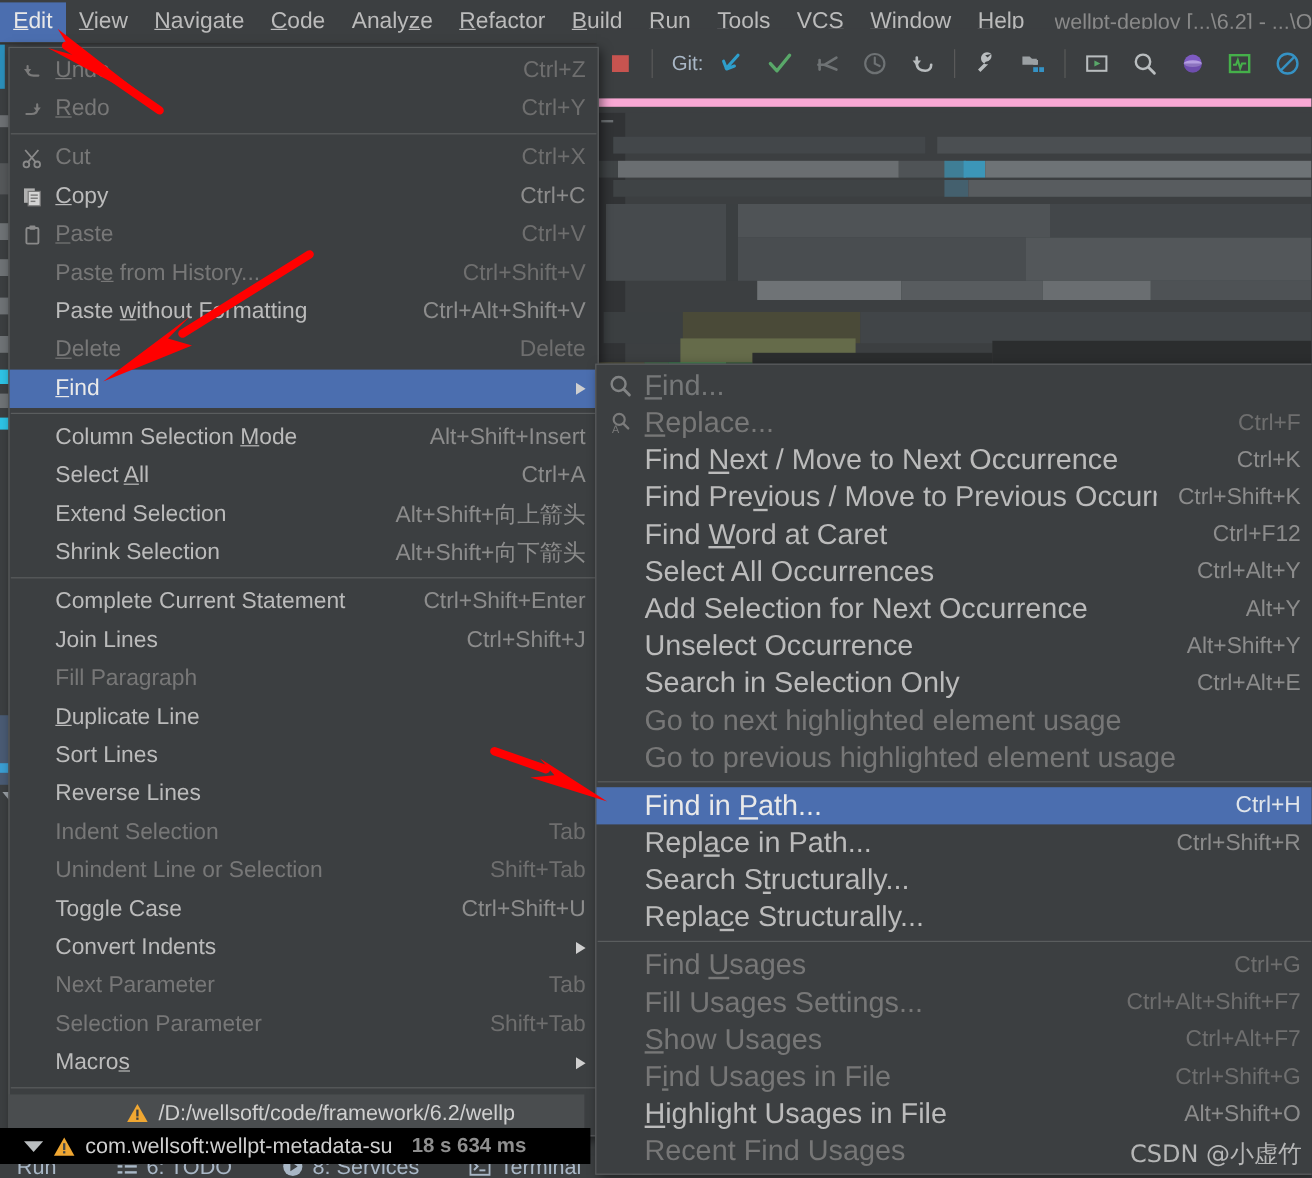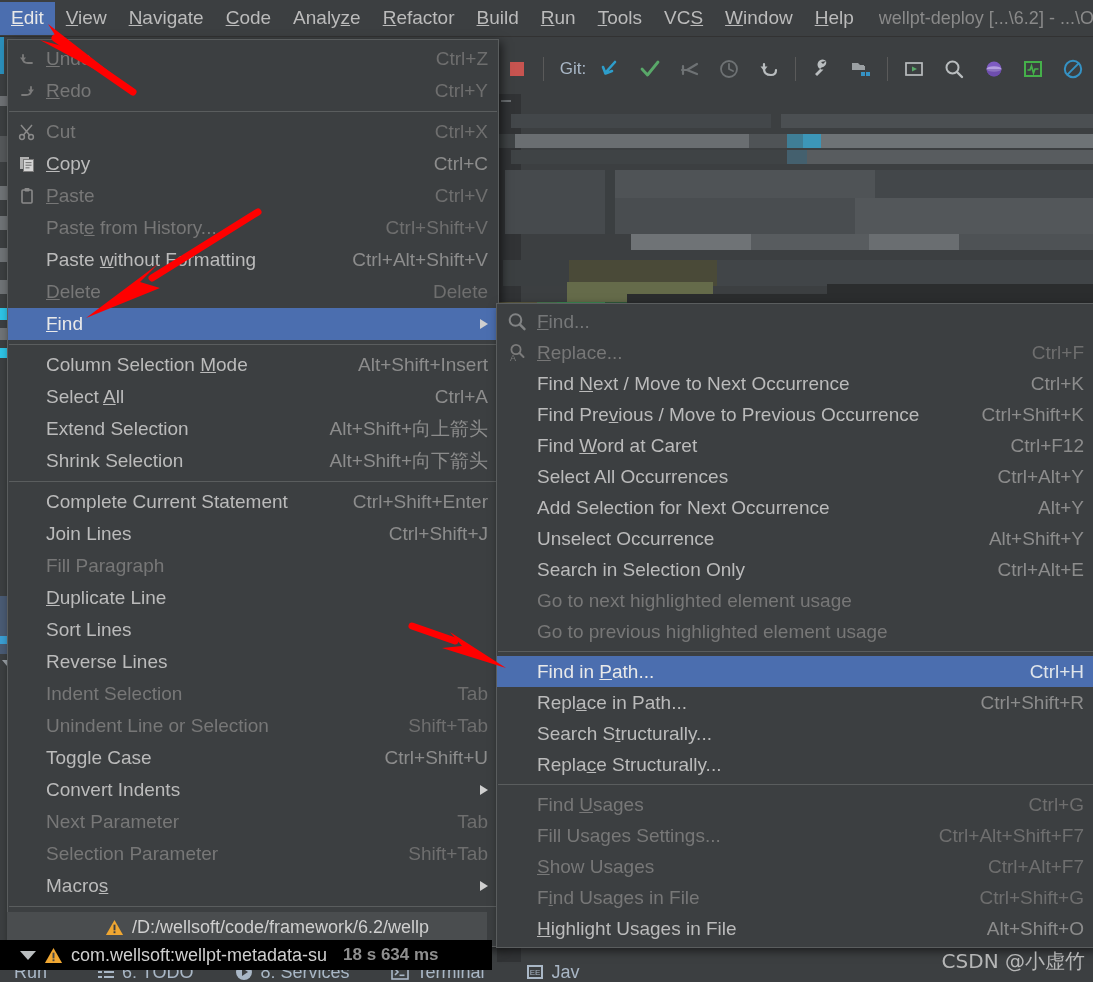--- a/index.html
+++ b/index.html
@@ -20,21 +20,21 @@
     white-space:nowrap;cursor:default;
   }
   .mb-item.sel{background:#4b6eaf;color:#e8e8e8;}
   .mb-item u{text-decoration:underline;}
   #win-title{
     font-size:18px;color:#8a8a8a;margin-left:14px;white-space:nowrap;
     overflow:hidden;
   }
   
   #toolbar{
-    position:absolute;left:497px;top:40px;width:596px;height:58px;
+    position:absolute;left:497px;top:24px;width:596px;height:58px;
     background:#3c3f41;display:flex;align-items:center;gap:0px;
     border-bottom:7px solid #f9a8d4;
     justify-content:flex-end;
   }
   .tb{width:40px;height:40px;display:flex;align-items:center;justify-content:center;}
   .tb-sep{width:1px;height:24px;background:#5a5a5a;margin:0 6px;}
   .tb-label{font-size:17px;color:#a9b7c6;padding:0 4px 0 10px;}
   
   #editor-bg{
     position:absolute;left:497px;top:94px;width:596px;height:888px;
@@ -87,21 +87,21 @@
   
   #find-menu{
     position:absolute;left:496px;top:303px;width:597px;
     background:#3c3f41;border:1px solid #5a5d5e;
     box-shadow:3px 3px 9px rgba(0,0,0,.55);
     padding:2px 0 3px 0;
     z-index:50;
   }
   #find-menu .mi{height:31px;}
   #find-menu .mi .ic{width:40px;min-width:40px;}
-  #find-menu .mi .lbl{font-size:19px;}
+  #find-menu .mi .lbl{font-size:24px;}
   #find-menu .mi .acc{font-size:19px;}
   #fm-first{opacity:.45;}
   
   #warn1{
     position:absolute;left:7px;top:912px;width:480px;height:30px;
     background:#4a4d4f;display:flex;align-items:center;z-index:60;
     overflow:hidden;
   }
   #warn2{
     position:absolute;left:0px;top:940px;width:492px;height:30px;
@@ -633,20 +633,24 @@
   <div class="mi dis">
     <span class="ic"></span>
     <span class="lbl">F<u>i</u>nd Usages in File</span>
     <span class="acc">Ctrl+Shift+G</span>
   </div>
   <div class="mi">
     <span class="ic"></span>
     <span class="lbl"><u>H</u>ighlight Usages in File</span>
     <span class="acc">Alt+Shift+O</span>
   </div>
+  <div class="mi dis">
+    <span class="ic"></span>
+    <span class="lbl">Recent Find Usages</span>
+  </div>
 </div>
 
 <div id="csdn">CSDN @小虚竹</div>
 
 <svg class="annot" style="left:0;top:0;width:1093px;height:982px;">
 
   <g>
     <path d="M133,90 L48,24 L62,46 L40,40 Z" fill="#ff0000"></path>
     <path d="M55,38 L133,92" stroke="#ff0000" stroke-width="7" stroke-linecap="round"></path>
   </g>

